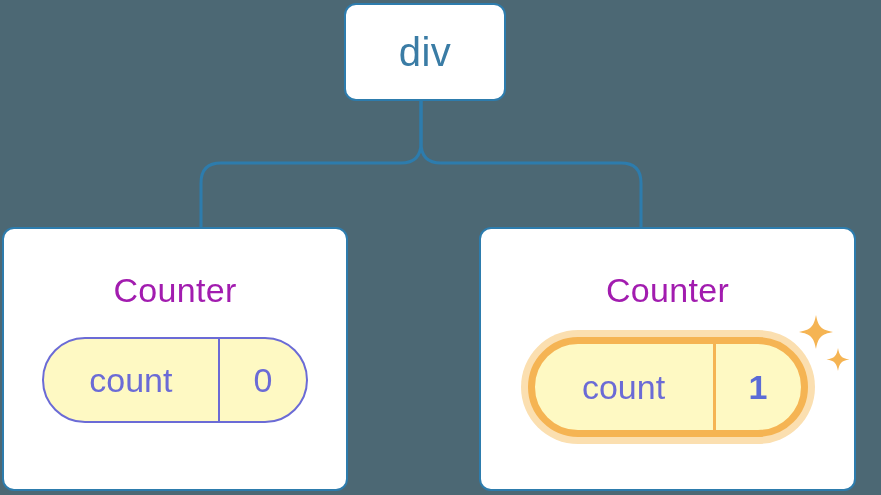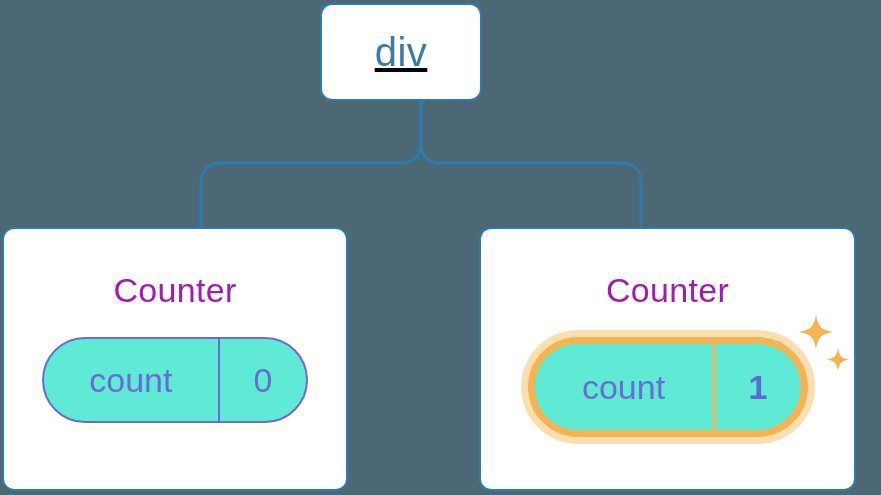--- a/index.html
+++ b/index.html
@@ -37,26 +37,25 @@
     background: #ffffff;
     border: 2px solid #2d7cad;
     border-radius: 12px;
     display: flex;
     flex-direction: column;
     align-items: center;
   }
 
   
   #root-node {
-    left: 320px;
+    left: 344px;
     top: 3px;
     width: 162px;
     height: 98px;
     justify-content: center;
-    text-decoration: underline;
   }
   .root-label {
     font-size: 40px;
     font-weight: 300;
     color: #3a7ca5;
     letter-spacing: 0.5px;
     line-height: 1;
   }
 
   
@@ -91,21 +90,21 @@
     justify-content: center;
   }
 
   .pill {
     position: relative;
     box-sizing: border-box;
     display: flex;
     align-items: stretch;
     height: 86px;
     border-radius: 43px;
-    background: #5eead4;
+    background: #fef9c3;
   }
 
   .pill.plain {
     border: 2px solid #6b6bd6;
     width: 266px;
   }
 
   
   .pill.highlight {
     border: 7px solid #f5b453;

